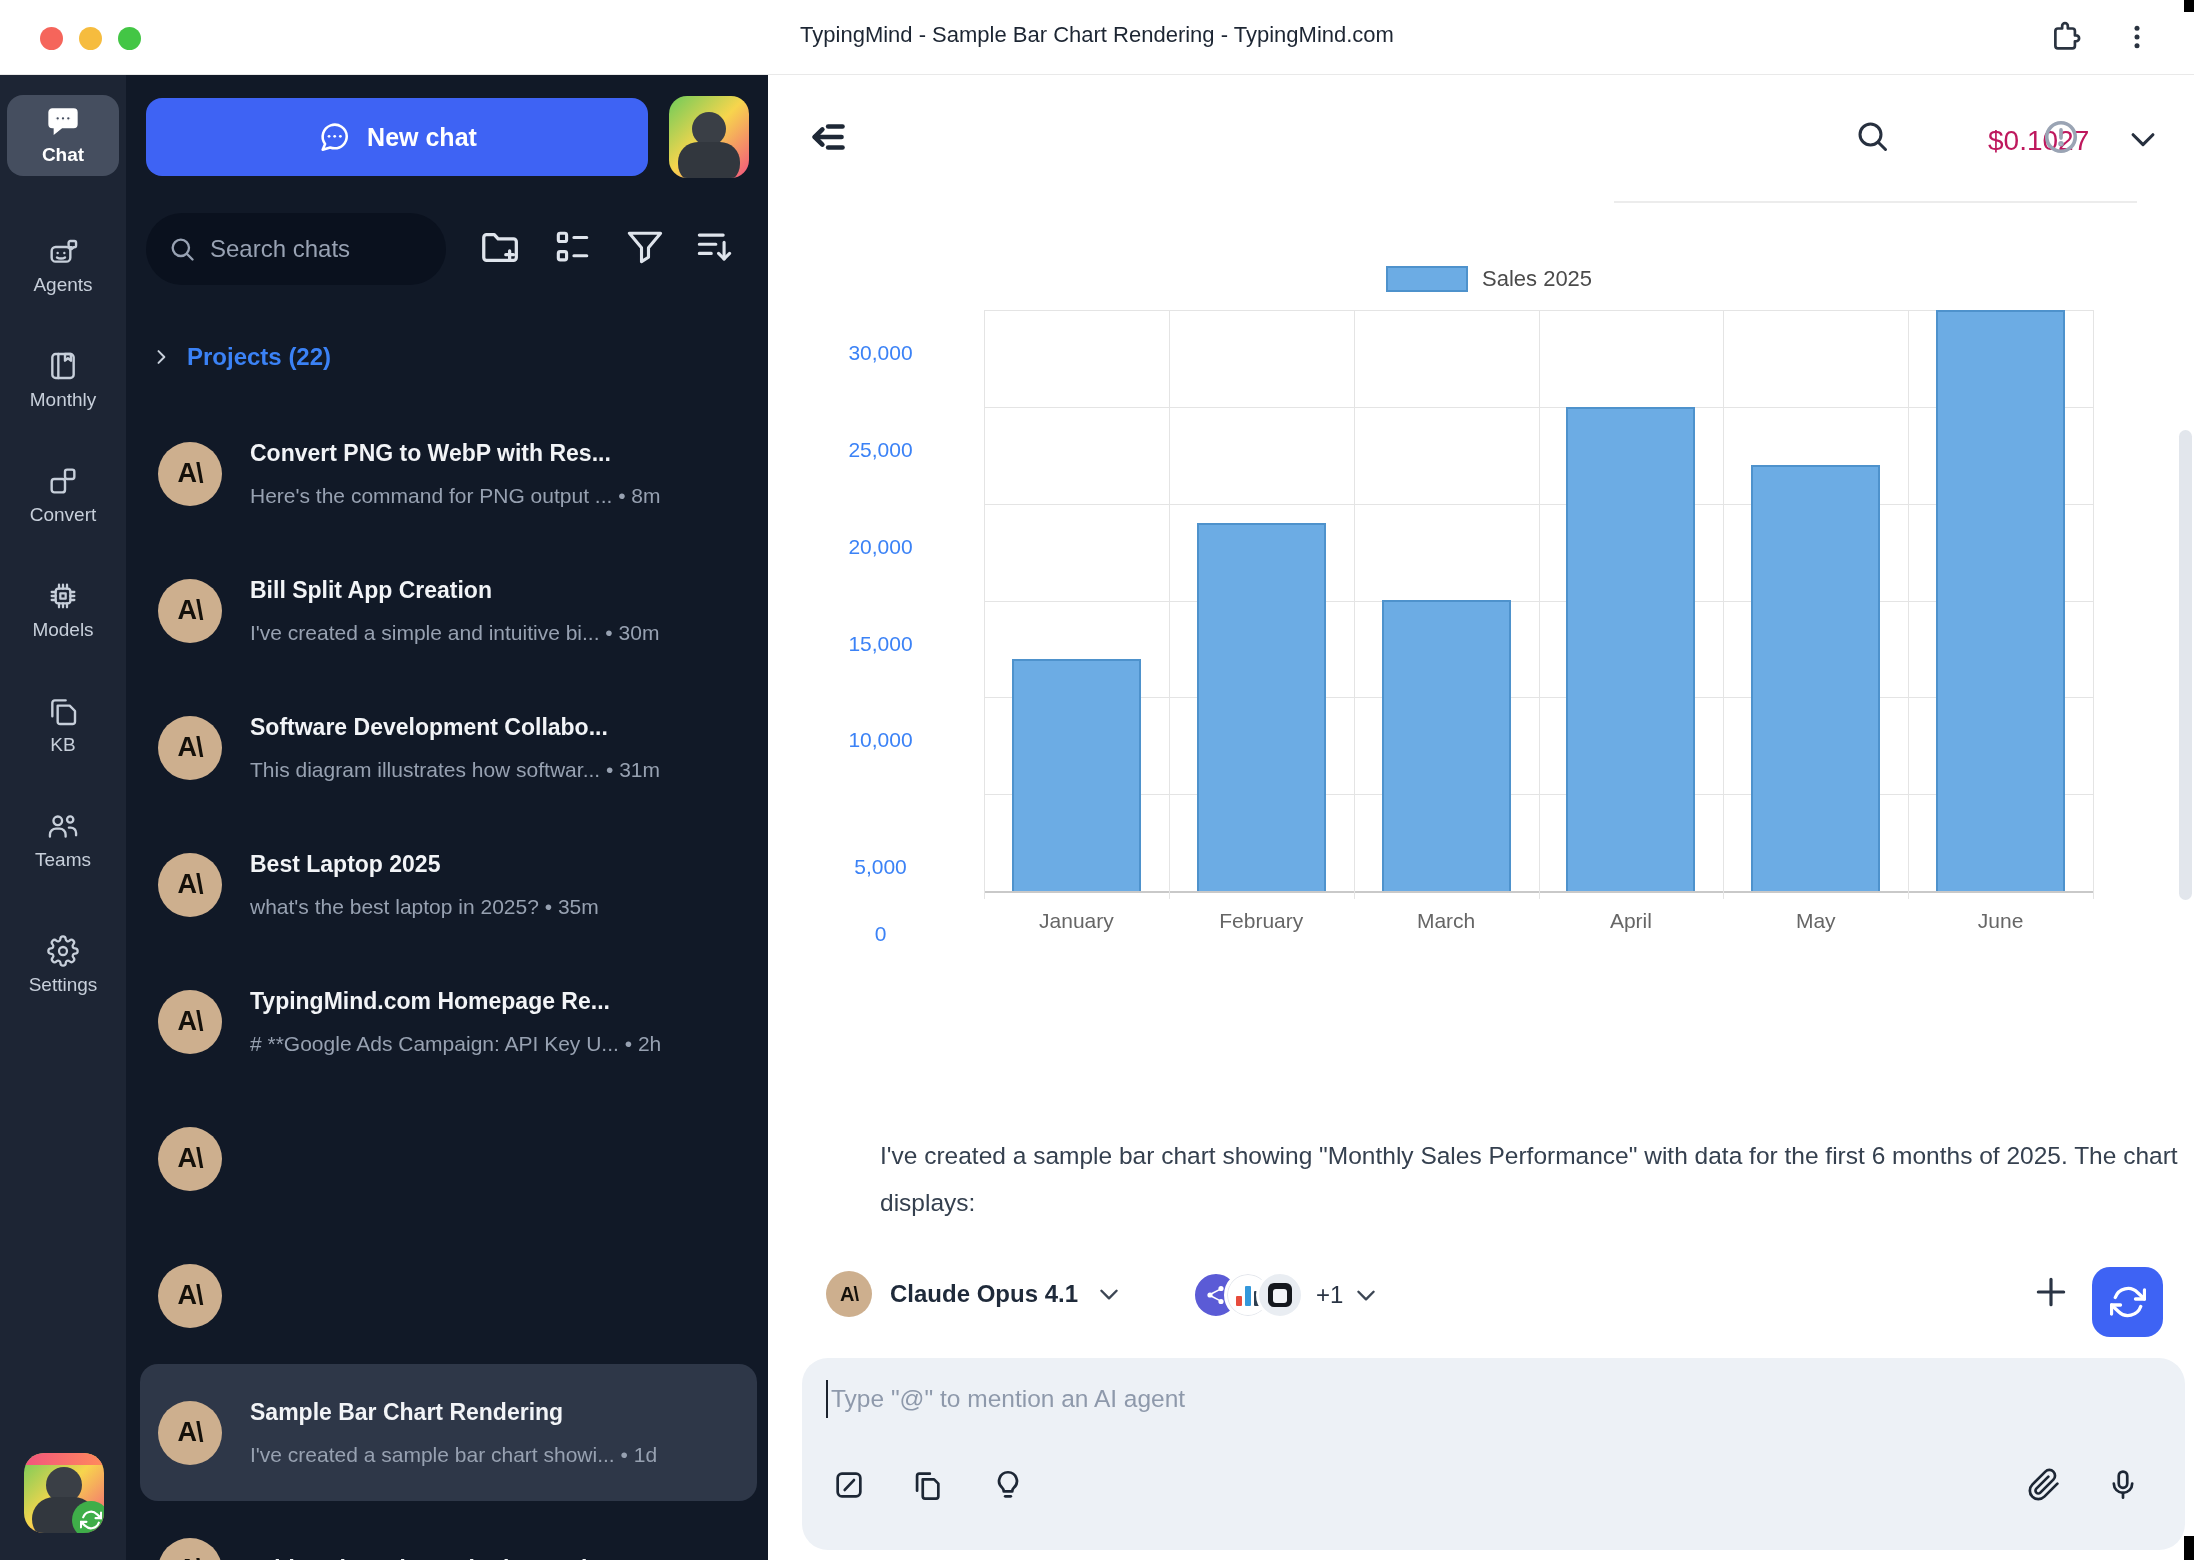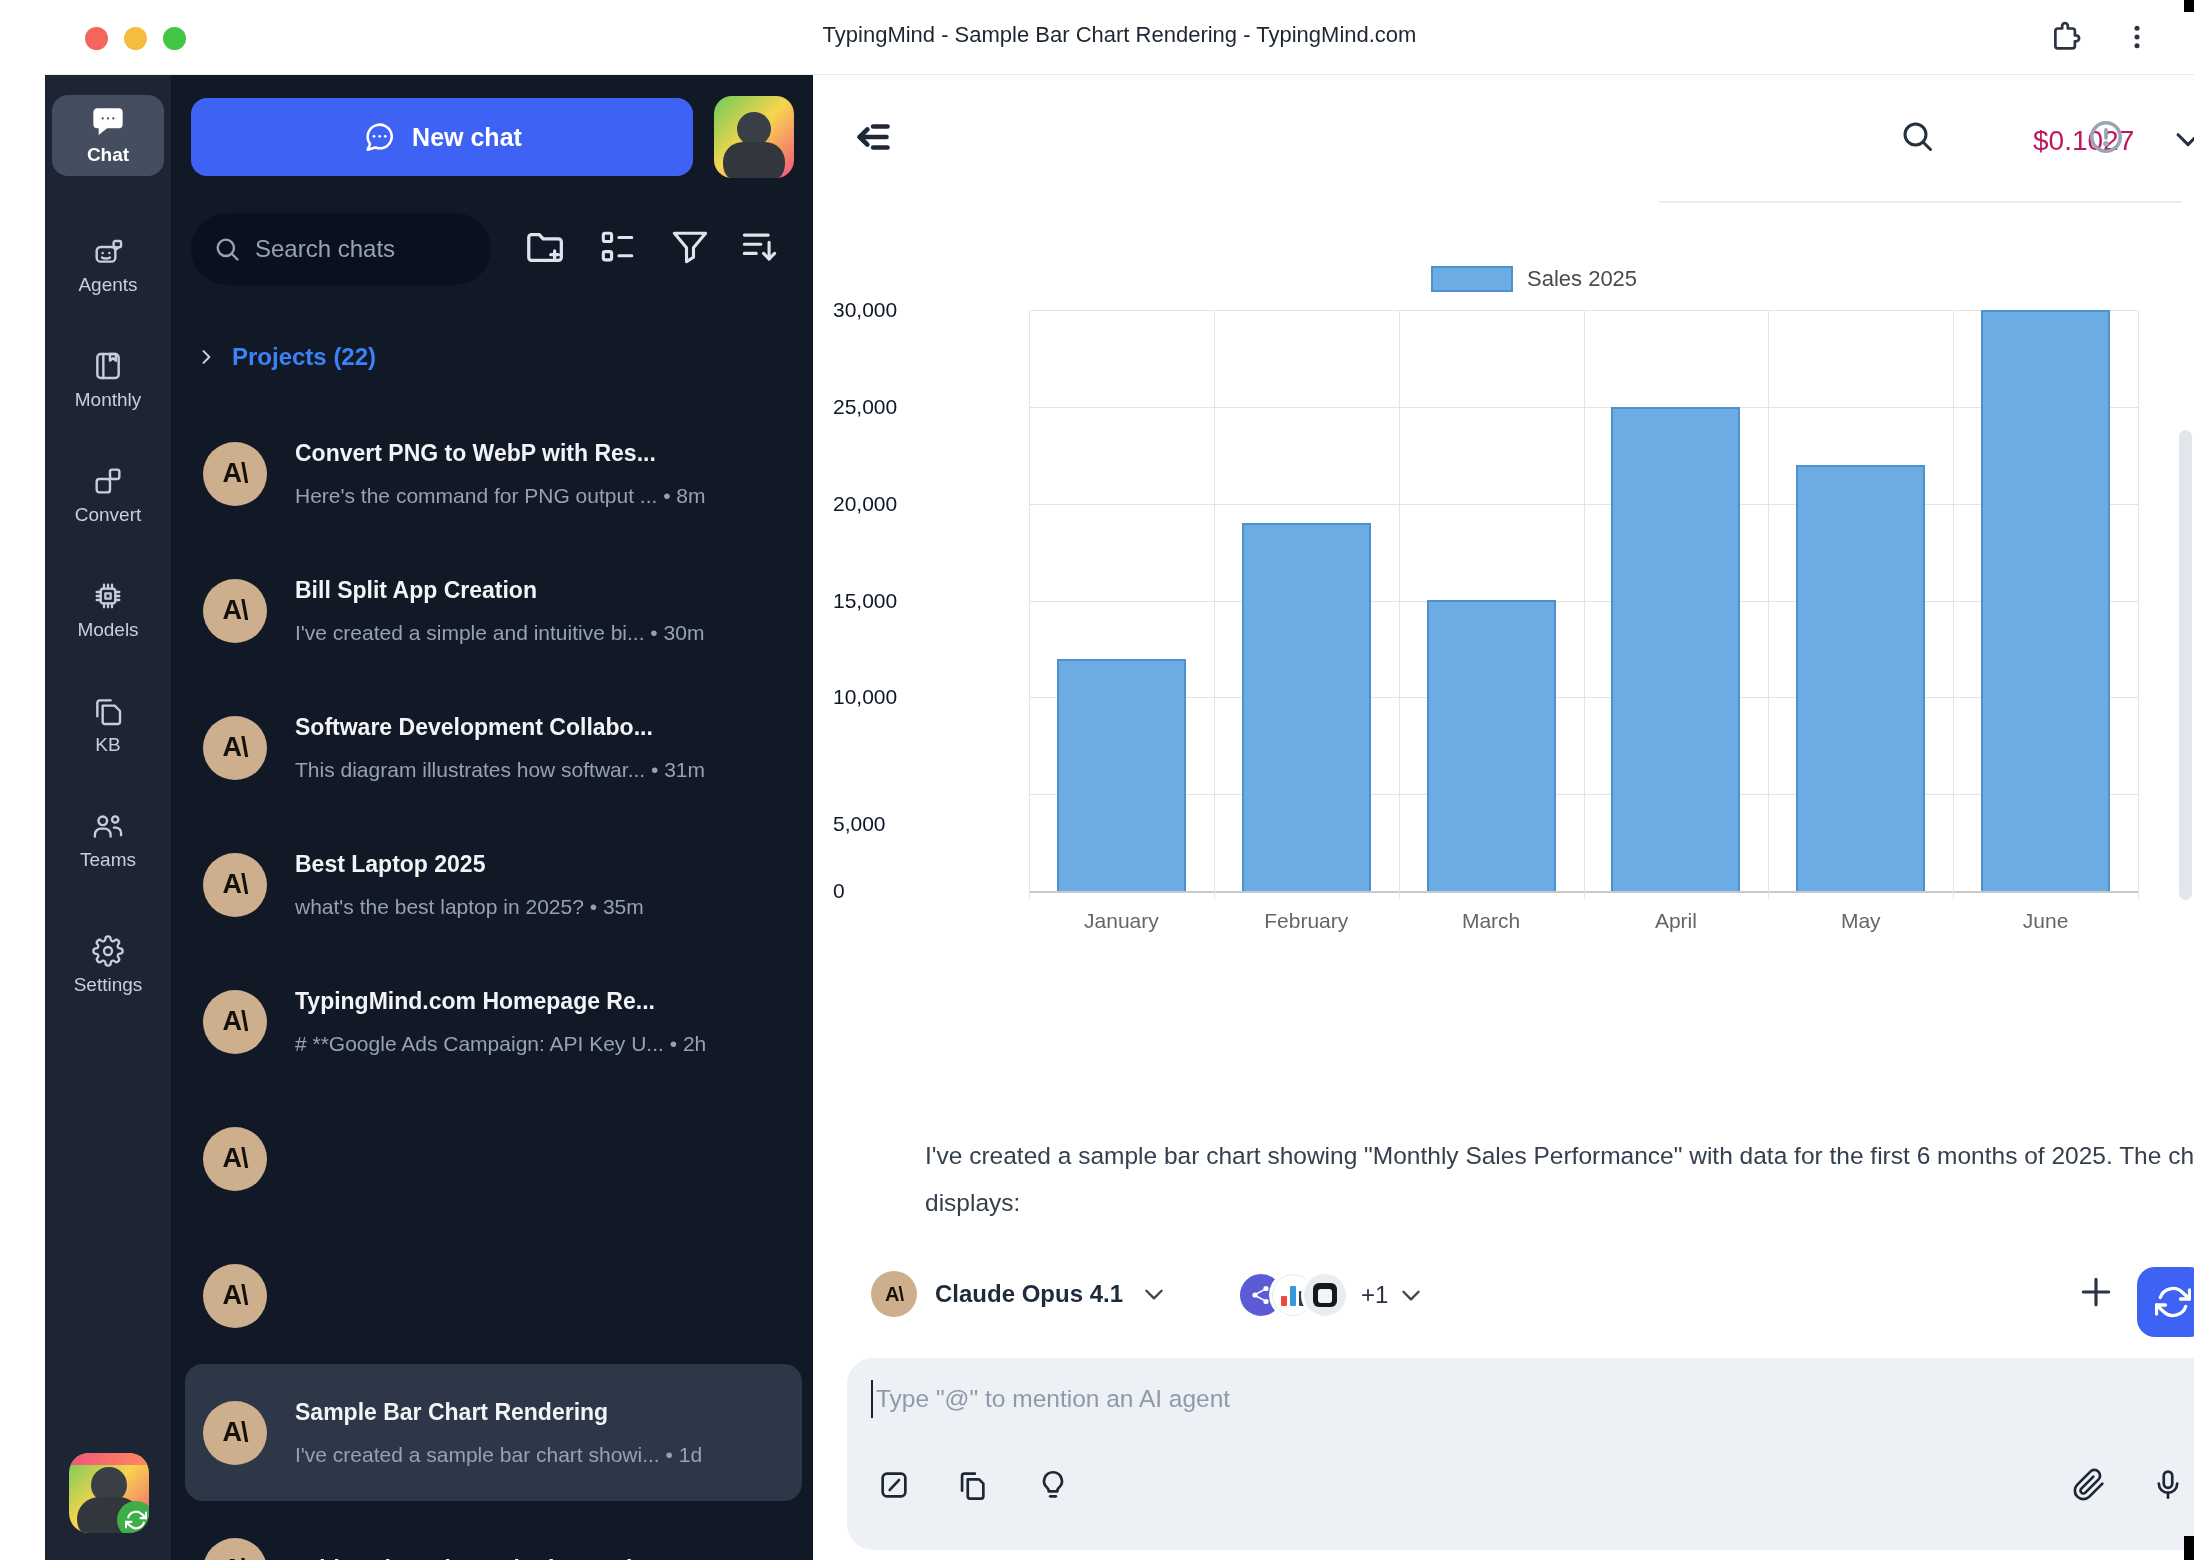--- a/index.html
+++ b/index.html
@@ -1,17 +1,17 @@
 <!DOCTYPE html>
 <html><head>
 <meta charset="utf-8">
 <style>
   html,body{margin:0;padding:0;background:#fff;}
   *{box-sizing:border-box;font-family:"Liberation Sans",sans-serif;}
-  .window{position:relative;width:2194px;height:1560px;background:#fff;overflow:hidden;padding-left:45px;}
+  .window{position:relative;width:2194px;height:1560px;background:#fff;overflow:hidden;}
 
   
   .titlebar{position:relative;height:75px;background:#ffffff;border-bottom:1px solid #e9e9e9;}
   .tl{position:absolute;top:27px;width:23px;height:23px;border-radius:50%;}
   .tl.red{left:40px;background:#f5655b;}
   .tl.yellow{left:79px;background:#f6bc3e;}
   .tl.green{left:118px;background:#43c645;}
   .win-title{position:absolute;left:0;right:0;top:22px;text-align:center;font-size:22px;color:#1d2633;}
   .tb-icon{position:absolute;top:20px;color:#2a3340;}
   .tb-icon.ext{right:112px;}
@@ -67,21 +67,21 @@
   
   .chart{position:absolute;left:0;top:190px;width:1426px;height:800px;}
   .legend{position:absolute;left:618px;top:1px;display:flex;align-items:center;gap:14px;}
   .legend-swatch{width:82px;height:26px;}
   .legend-label{font-size:22px;color:#4b4b4b;}
   .plot{position:absolute;left:216px;top:45px;width:1109px;height:581px;}
   .gl-h{position:absolute;left:0;width:100%;height:1px;background:#e4e4e4;}
   .gl-h.axis{height:2px;background:#c9c9c9;}
   .gl-v{position:absolute;top:0;width:1px;background:#e4e4e4;}
   .bar{position:absolute;border-style:solid;border-width:2px;border-bottom:none;}
-  .ytick{position:absolute;width:185px;text-align:left;font-size:21px;color:#0f172a;}
+  .ytick{position:absolute;width:185px;text-align:center;font-size:21px;color:#3b82f6;margin-top:43px;}
   .xtick{position:absolute;text-align:center;font-size:21px;color:#666;top:644px;}
 
   .message{position:absolute;left:112px;top:1032px;width:1345px;font-size:24.5px;line-height:1.95;color:#35404f;}
 
   
   .model-row{position:absolute;left:0;top:1195px;width:1426px;height:75px;}
   .model-btn{position:absolute;left:52px;top:0;display:flex;align-items:center;gap:18px;background:none;border:none;cursor:pointer;}
   .model-ant{width:46px;height:46px;border-radius:50%;background:#cdaf8e;display:flex;align-items:center;justify-content:center;}
   .model-ant span{color:#14100a;font-size:20px;font-weight:bold;letter-spacing:-1px;}
   .model-name{font-size:24px;font-weight:600;color:#1f2a3a;}

